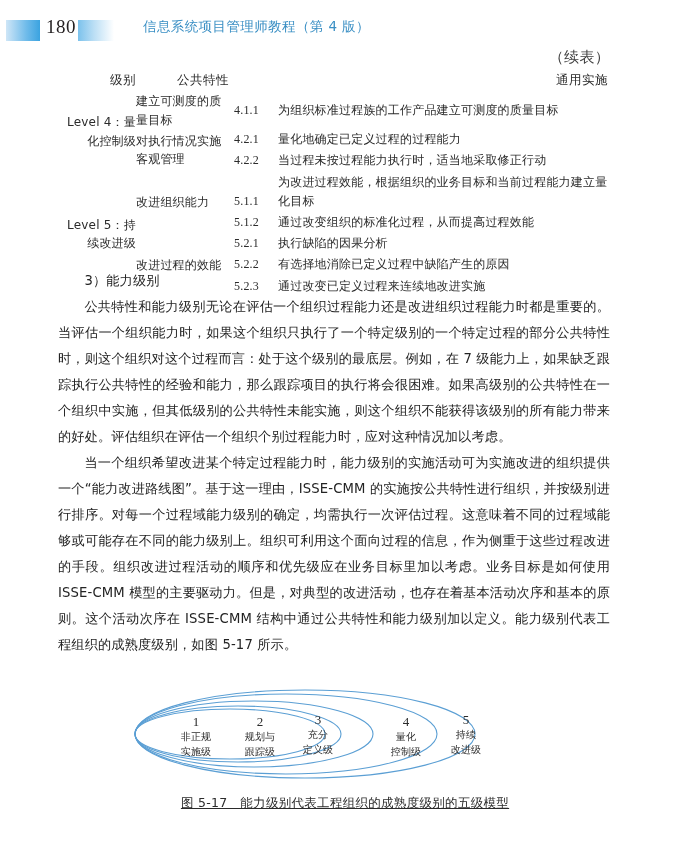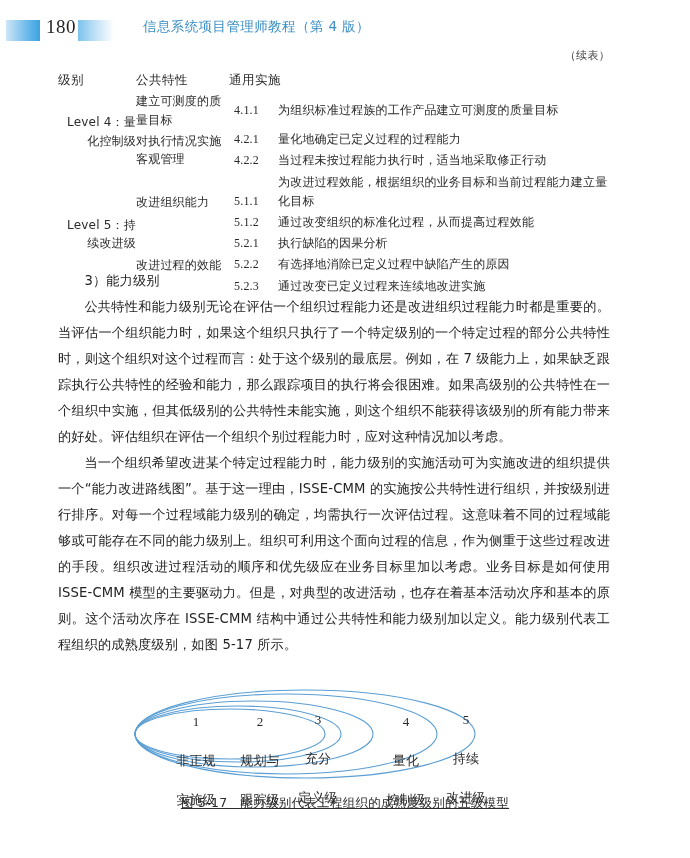--- a/index.html
+++ b/index.html
@@ -59,21 +59,21 @@
     letter-spacing: 0.4px;
     white-space: nowrap;
   }
 
   
   .cont-marker {
     position: absolute;
     right: 80px;
     top: 48px;
     font-family: "DejaVu Sans", "Liberation Sans", sans-serif;
-    font-size: 11px;
+    font-size: 15px;
     color: #3f3f3f;
     letter-spacing: 0.3px;
   }
 
   
   .tbl-wrap {
     position: absolute;
     left: 58px;
     top: 68px;
     width: 550px;
@@ -96,21 +96,21 @@
   }
   .topline   { border-top: 1.6px solid #3a3a3a; }
   .botline   { border-bottom: 1.1px solid #8a8a8a; }
   .headline  { border-bottom: 1.1px solid #6a6a6a; }
   .endline   { border-bottom: 1.6px solid #3a3a3a; }
   .vl        { border-left: 1.0px solid #8a8a8a; }
 
   th.hd {
     font-size: 12.5px;
     font-weight: normal;
-    text-align: left;
+    text-align: right;
     height: 24px;
     letter-spacing: 0.5px;
   }
   td.lvl {
     font-size: 12px;
     text-align: right;
     padding-left: 5px;
     line-height: 1.55;
     letter-spacing: 0.2px;
   }
@@ -187,24 +187,23 @@
     font-family: "DejaVu Sans", "Liberation Sans", sans-serif;
     color: #2b2b2b;
     line-height: 15px;
   }
   .lvl-num {
     font-family: "Liberation Serif", "DejaVu Serif", serif;
     font-size: 13px;
     display: block;
   }
   .lvl-txt {
-    font-size: 13px;
+    font-size: 10px;
     display: block;
     letter-spacing: 0.2px;
-    margin-top: 24px;
   }
 </style>
 </head>
 <body>
 
 <div class="runhead">
   <div class="rh-block-a"></div>
   <div class="rh-pageno">180</div>
   <div class="rh-block-b"></div>
   <div class="rh-title">信息系统项目管理师教程（第 4 版）</div>

